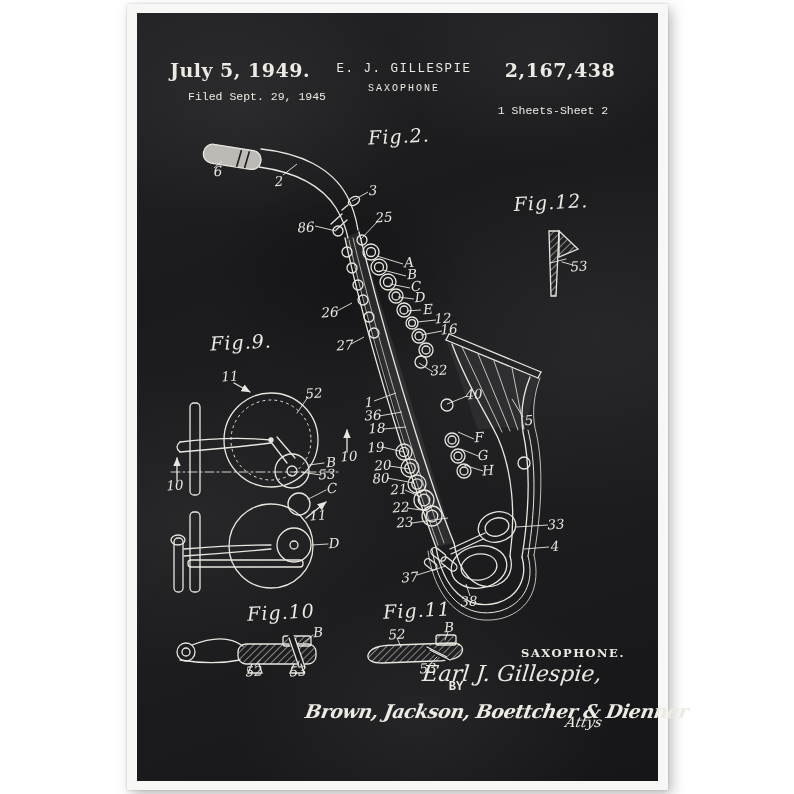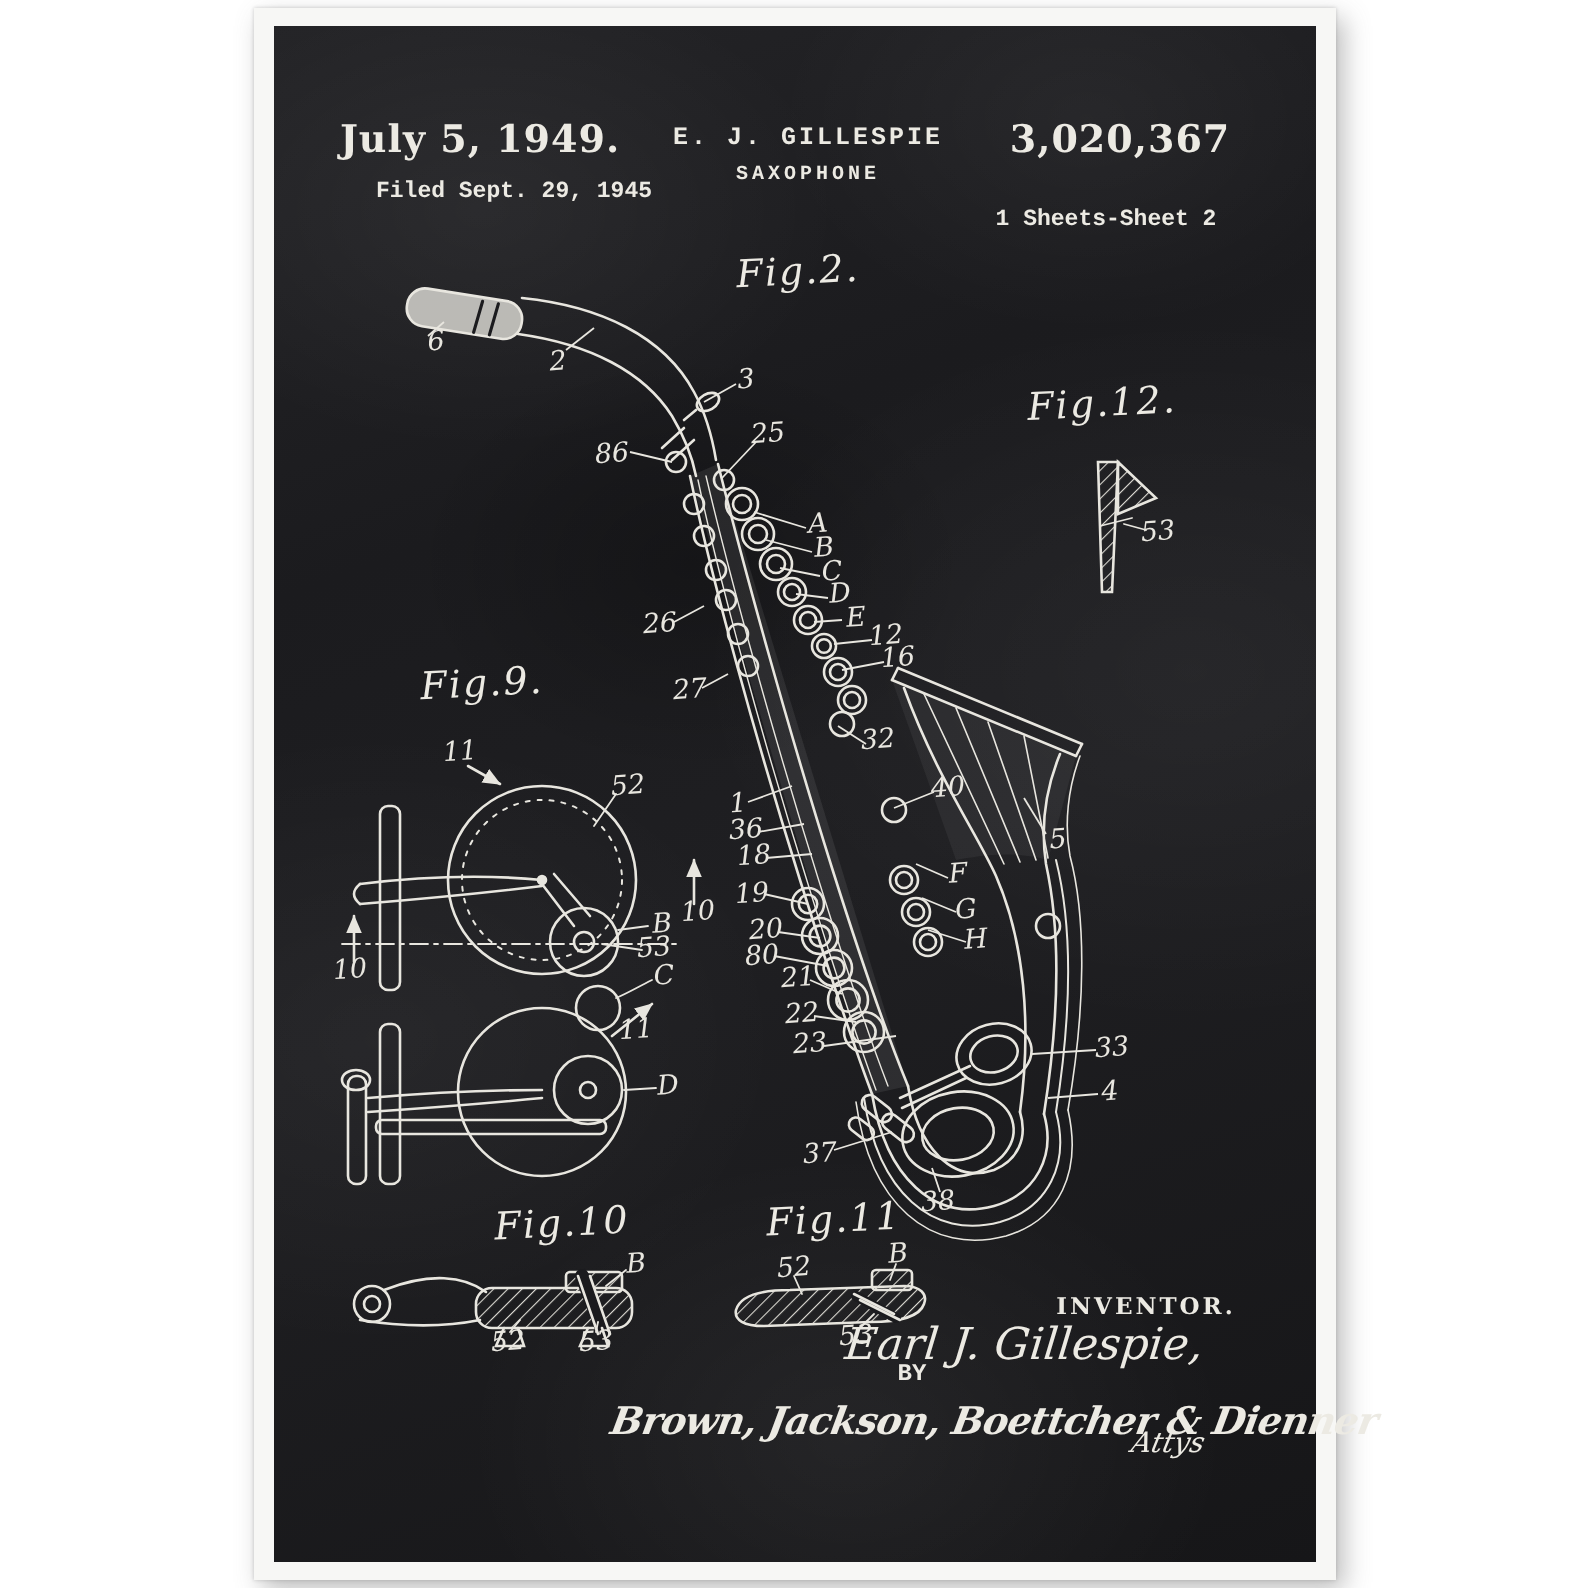--- a/index.html
+++ b/index.html
@@ -15,21 +15,21 @@
            radial-gradient(ellipse 420px 300px at 88% 42%, rgba(255,255,255,.04), transparent 60%),
            radial-gradient(ellipse 340px 260px at 10% 66%, rgba(255,255,255,.04), transparent 60%),
            radial-gradient(ellipse 320px 240px at 55% 92%, rgba(255,255,255,.05), transparent 60%),
            radial-gradient(ellipse 200px 150px at 40% 35%, rgba(0,0,0,.25), transparent 70%),
            linear-gradient(160deg,#242427 0%,#1b1b1e 30%,#1f1f22 55%,#161618 100%);}
   
   .layer{position:absolute;left:0;top:0;width:794px;height:794px;pointer-events:none;}
   .txt{position:absolute;transform:translate(-50%,-50%);color:#eceae3;white-space:nowrap;}
   
   .t-bold-serif{font-family:"DejaVu Serif",serif;font-weight:bold;font-size:19px;letter-spacing:.5px;text-align:right;}
-  .t-mono{font-family:"Liberation Mono","DejaVu Sans Mono",monospace;font-weight:bold;}
+  .t-mono{font-family:"Liberation Mono","DejaVu Sans Mono",monospace;font-weight:normal;}
   .t-name{font-size:12.5px;letter-spacing:1.5px;}
   .t-sub{font-size:10px;letter-spacing:2px;}
   .t-filed{font-size:11.5px;}
   
   .t-inventor{font-family:"DejaVu Serif",serif;font-size:11.5px;letter-spacing:1.5px;font-weight:bold;}
   .t-script-lg{font-family:"DejaVu Serif",serif;font-style:italic;font-size:22px;transform:translate(-50%,-50%) skewX(-6deg);}
   .t-by{font-family:"Liberation Mono","DejaVu Sans Mono",monospace;font-weight:bold;font-size:12px;}
   .t-sig{font-family:"DejaVu Serif",serif;font-style:italic;font-weight:bold;font-size:19px;
          transform:translate(-50%,-50%) skewX(-10deg);letter-spacing:-.5px;}
   .t-attys{font-family:"DejaVu Serif",serif;font-style:italic;font-size:14px;transform:translate(-50%,-50%) skewX(-12deg);}
@@ -330,25 +330,25 @@
       <span class="part-label" style="left: 397px; top: 634px;">52</span>
       <span class="part-label" style="left: 449px; top: 627px;">B</span>
       <span class="part-label" style="left: 428px; top: 668px;">53</span>
       <span class="part-label" style="left: 579px; top: 266px;">53</span>
     </div>
 
   <div class="layer">
     <span class="txt t-bold-serif" style="left:240px;top:70px">July 5, 1949.</span>
     <span class="txt t-mono t-name" style="left:404px;top:69px">E. J. GILLESPIE</span>
     <span class="txt t-mono t-sub" style="left:404px;top:88px">SAXOPHONE</span>
-    <span class="txt t-bold-serif" style="left:560px;top:70px">3,020,367</span>
+    <span class="txt t-bold-serif" style="left:560px;top:70px">2,167,438</span>
     <span class="txt t-mono t-filed" style="left:257px;top:96px">Filed Sept. 29, 1945</span>
     <span class="txt t-mono t-filed" style="left:553px;top:110px">1 Sheets-Sheet 2</span>
   </div>
 
   <div class="layer">
-    <span class="txt t-inventor" style="left:573px;top:653px">INVENTOR.</span>
+    <span class="txt t-inventor" style="left:573px;top:653px">SAXOPHONE.</span>
     <span class="txt t-script-lg" style="left:512px;top:673px">Earl J. Gillespie,</span>
     <span class="txt t-by" style="left:456px;top:687px">BY</span>
     <span class="txt t-sig" style="left:497px;top:711px">Brown, Jackson, Boettcher &amp; Dienner</span>
     <span class="txt t-attys" style="left:584px;top:722px">Attys</span>
   </div>
 </div>
 
 </body></html>

